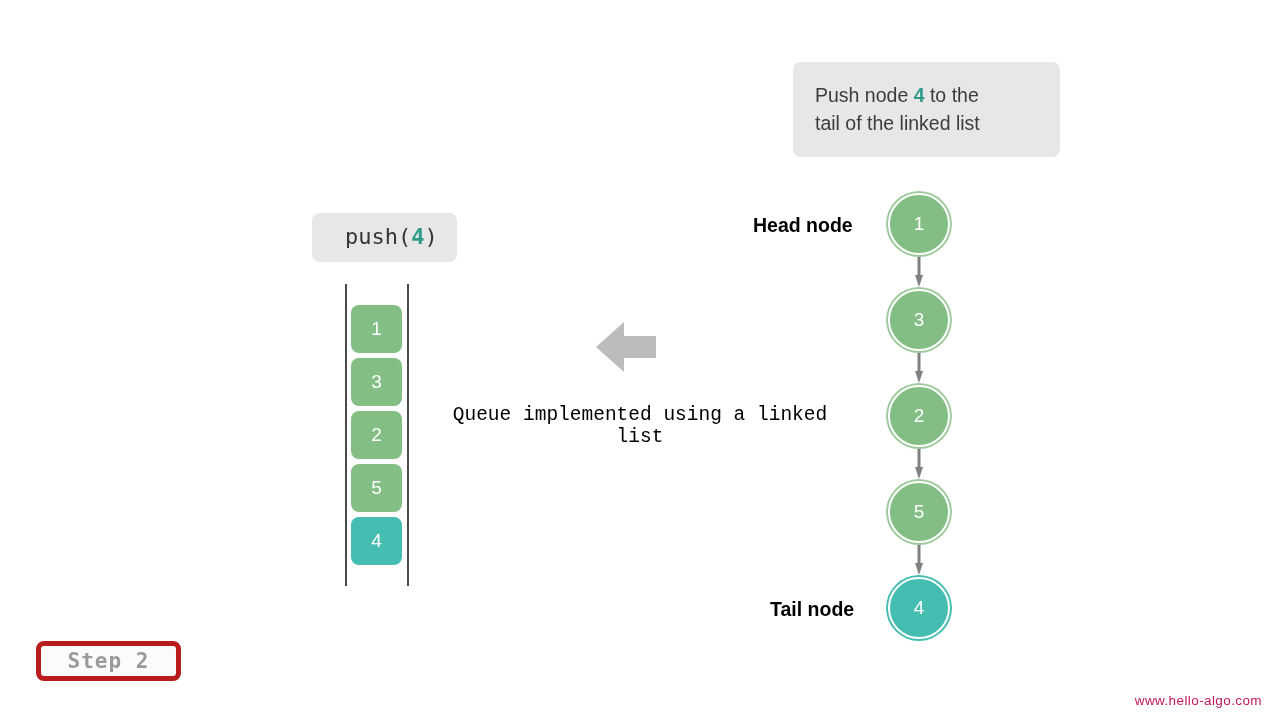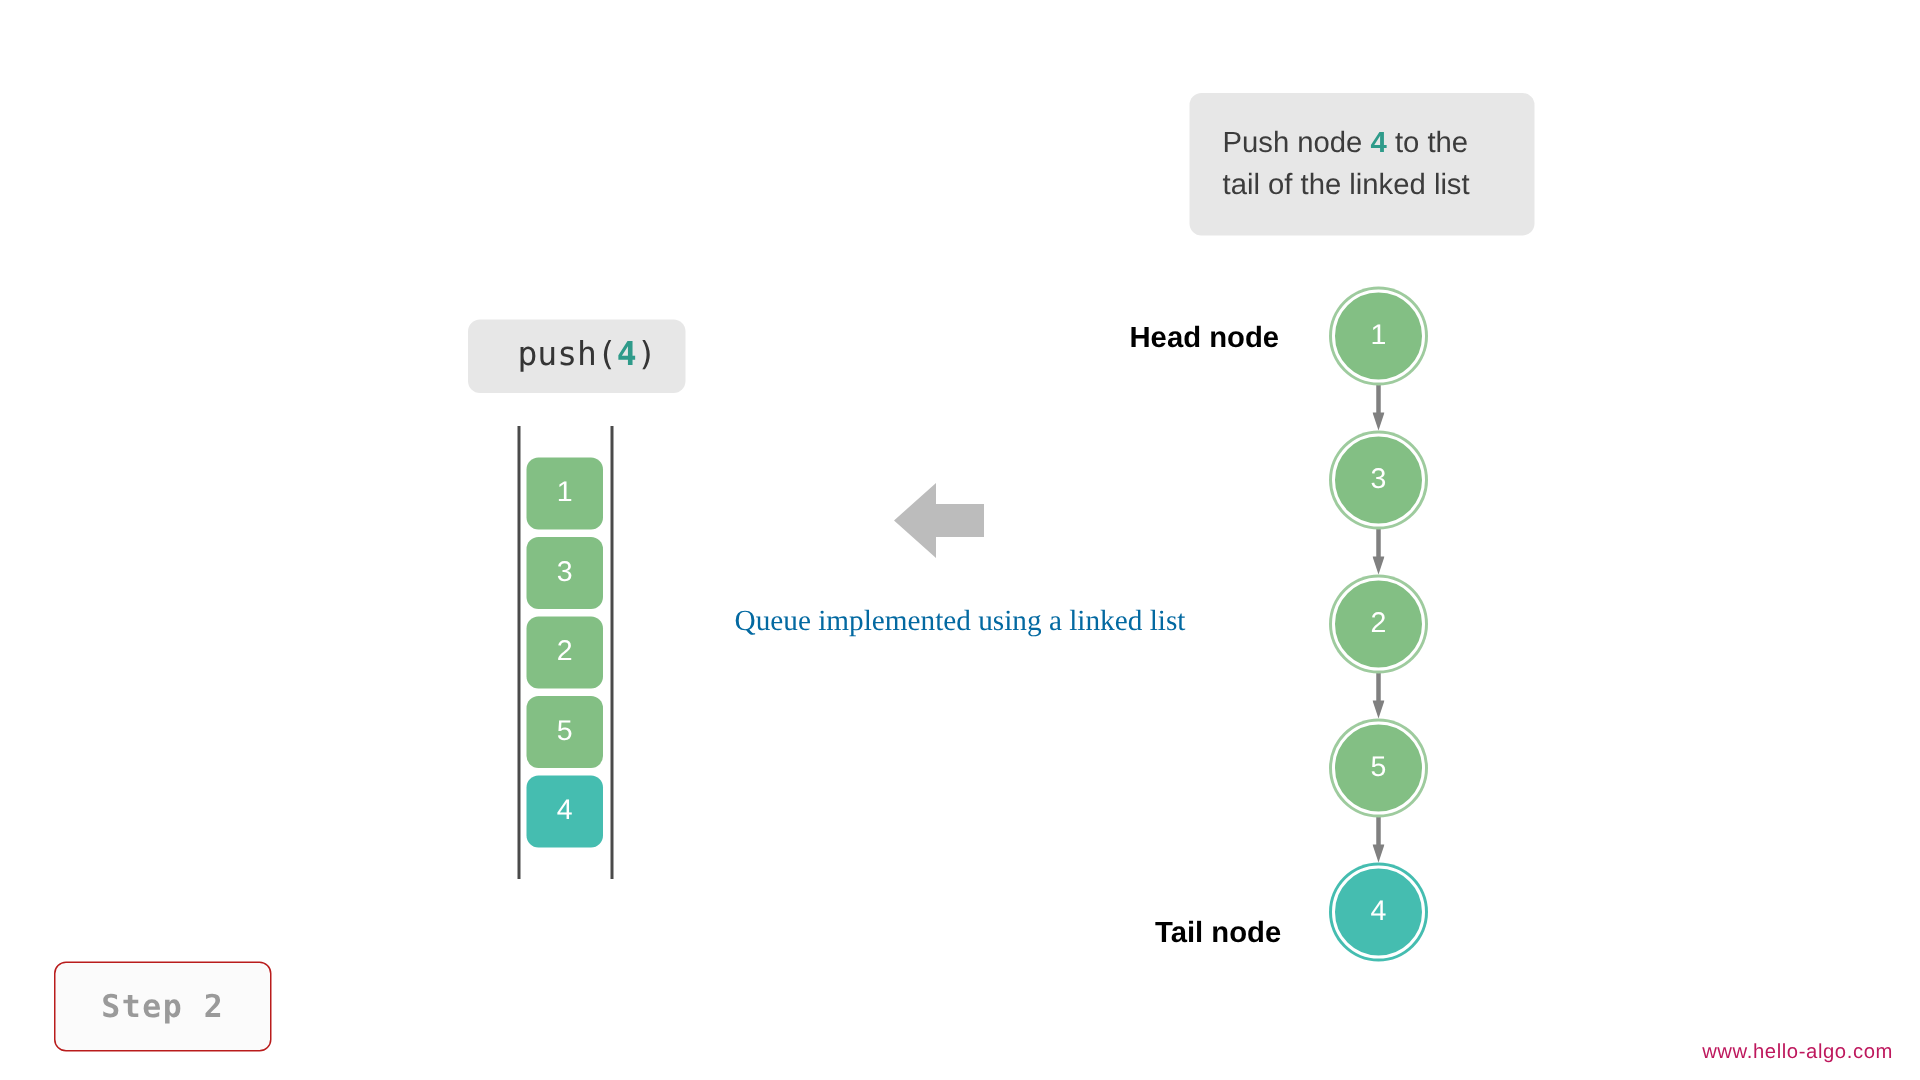--- a/index.html
+++ b/index.html
@@ -14,21 +14,21 @@
     overflow: hidden;
     font-family: "Liberation Sans", sans-serif;
     -webkit-font-smoothing: antialiased;
   }
 
   
   .desc-box {
     position: absolute;
     left: 793px;
     top: 62px;
-    width: 230px;
+    width: 267px;
     box-sizing: border-box;
     background: #e7e7e7;
     border-radius: 8px;
     padding: 19px 22px 20px 22px;
     font-size: 19.5px;
     line-height: 28px;
     color: #3c3c3c;
     font-family: "Liberation Sans", sans-serif;
   }
   .desc-box .accent {
@@ -101,22 +101,22 @@
     width: 60px;
     height: 50px;
   }
   .caption {
     position: absolute;
     left: 437px;
     top: 404px;
     width: 406px;
     text-align: center;
     font-size: 19.5px;
-    color: #0369a1;
-    font-family: Liberation Serif, serif;
+    color: #000000;
+    font-family: Liberation Mono, monospace;
   }
 
   
   .ll {
     position: absolute;
     left: 888px;
     top: 193px;
     width: 64px;
   }
   .ll-node {
@@ -152,31 +152,31 @@
   
   .side-label {
     position: absolute;
     font-size: 19.5px;
     font-weight: bold;
     color: #000000;
     font-family: "Liberation Sans", sans-serif;
     white-space: nowrap;
   }
   .side-label.head { left: 753px; top: 214px; }
-  .side-label.tail { left: 770px; top: 598px; margin-top: 13px; }
+  .side-label.tail { left: 770px; top: 598px; }
 
   
   .step-badge {
     position: absolute;
     left: 36px;
     top: 641px;
     width: 145px;
-    height: 60px;
+    height: 40px;
     box-sizing: border-box;
-    border: 1px solid #b91c1c;
+    border: 5px solid #b91c1c;
     border-radius: 8px;
     background: #fbfbfb;
     display: flex;
     align-items: center;
     justify-content: center;
     font-family: "DejaVu Sans Mono", "Liberation Mono", monospace;
     font-size: 21px;
     font-weight: bold;
     color: #9a9a9a;
     letter-spacing: 1px;

